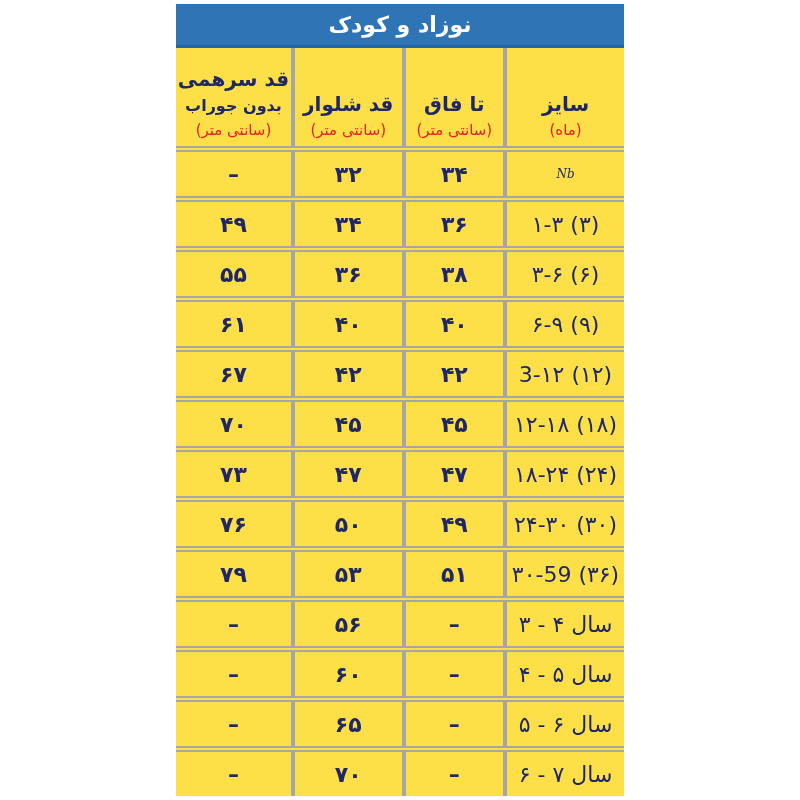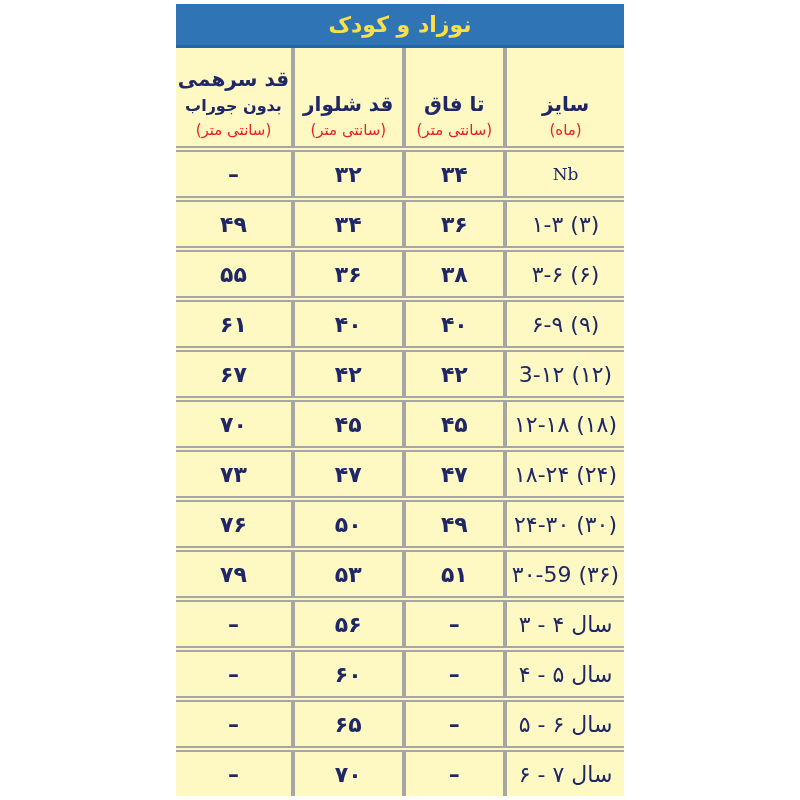--- a/index.html
+++ b/index.html
@@ -17,38 +17,38 @@
   }
   .title-bar {
     height: 41px;
     background: var(--header-bg, #2f74b5);
     border-bottom: 3px solid var(--header-edge, #2267a8);
     display: flex;
     align-items: center;
     justify-content: center;
   }
   .title-bar span {
-    color: #fde047;
+    color: #ffffff;
     font-weight: bold;
     font-size: 22px;
   }
   table {
     width: 100%;
     border-collapse: collapse;
     table-layout: fixed;
   }
   th, td {
     border-left: 4px solid var(--grid, #a6a6a6);
     border-right: 4px solid var(--grid, #a6a6a6);
     border-top: 6px double var(--grid, #a6a6a6);
     border-bottom: 6px double var(--grid, #a6a6a6);
     text-align: center;
     vertical-align: middle;
     padding: 0;
-    background: #fef9c3;
+    background: #fde047;
   }
   thead th { border-top: none; height: 98px; vertical-align: bottom; }
   tr > *:first-child { border-right: none; }
   tr > *:last-child  { border-left: none; }
   tbody tr:last-child > * { border-bottom: none; }
   tbody td { height: 44px; }
 
   .hwrap {
     display: flex;
     flex-direction: column;
@@ -66,21 +66,22 @@
     font-weight: bold;
     font-size: 22px;
   }
   .size-cell {
     color: var(--navy, #1f2766);
     font-size: 22px;
     direction: ltr;
   }
   .size-cell.latin {
     font-family: "DejaVu Serif", serif;
-    font-size: 17px;
+    font-style: italic;
+    font-size: 12px;
   }
 </style>
 </head>
 <body>
 
 <div class="wrap">
 
   <div class="title-bar">
     <span>نوزاد و کودک</span>
   </div>

